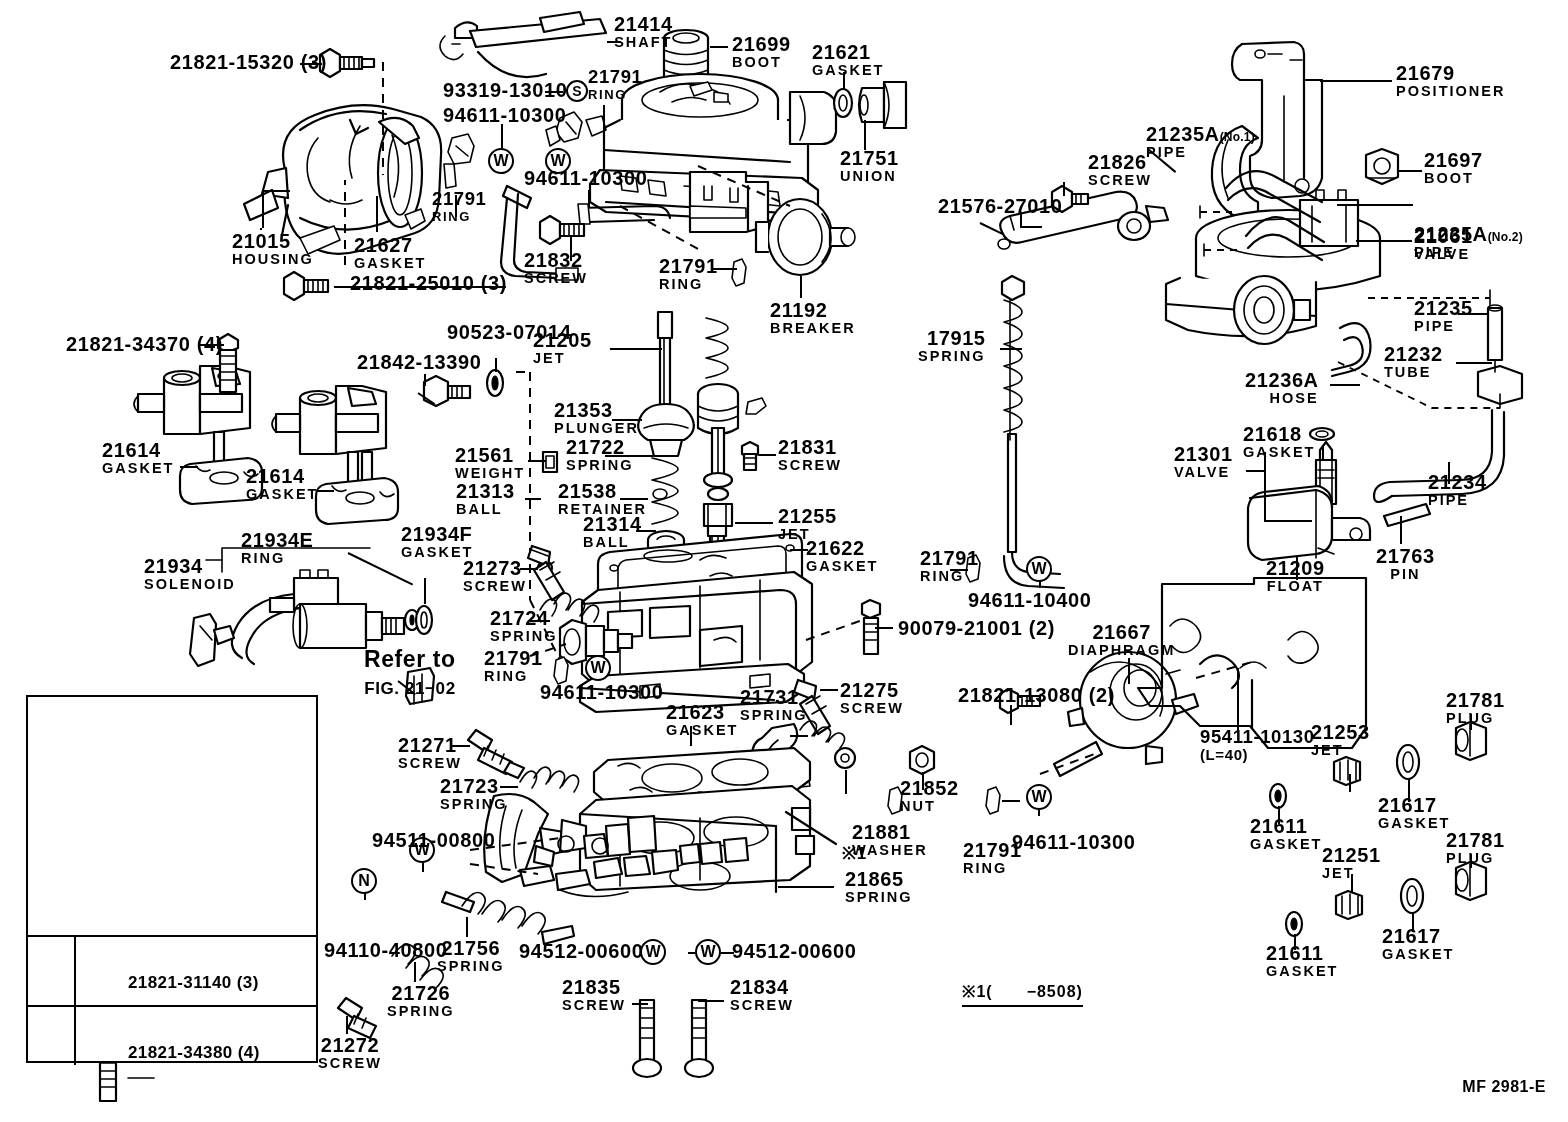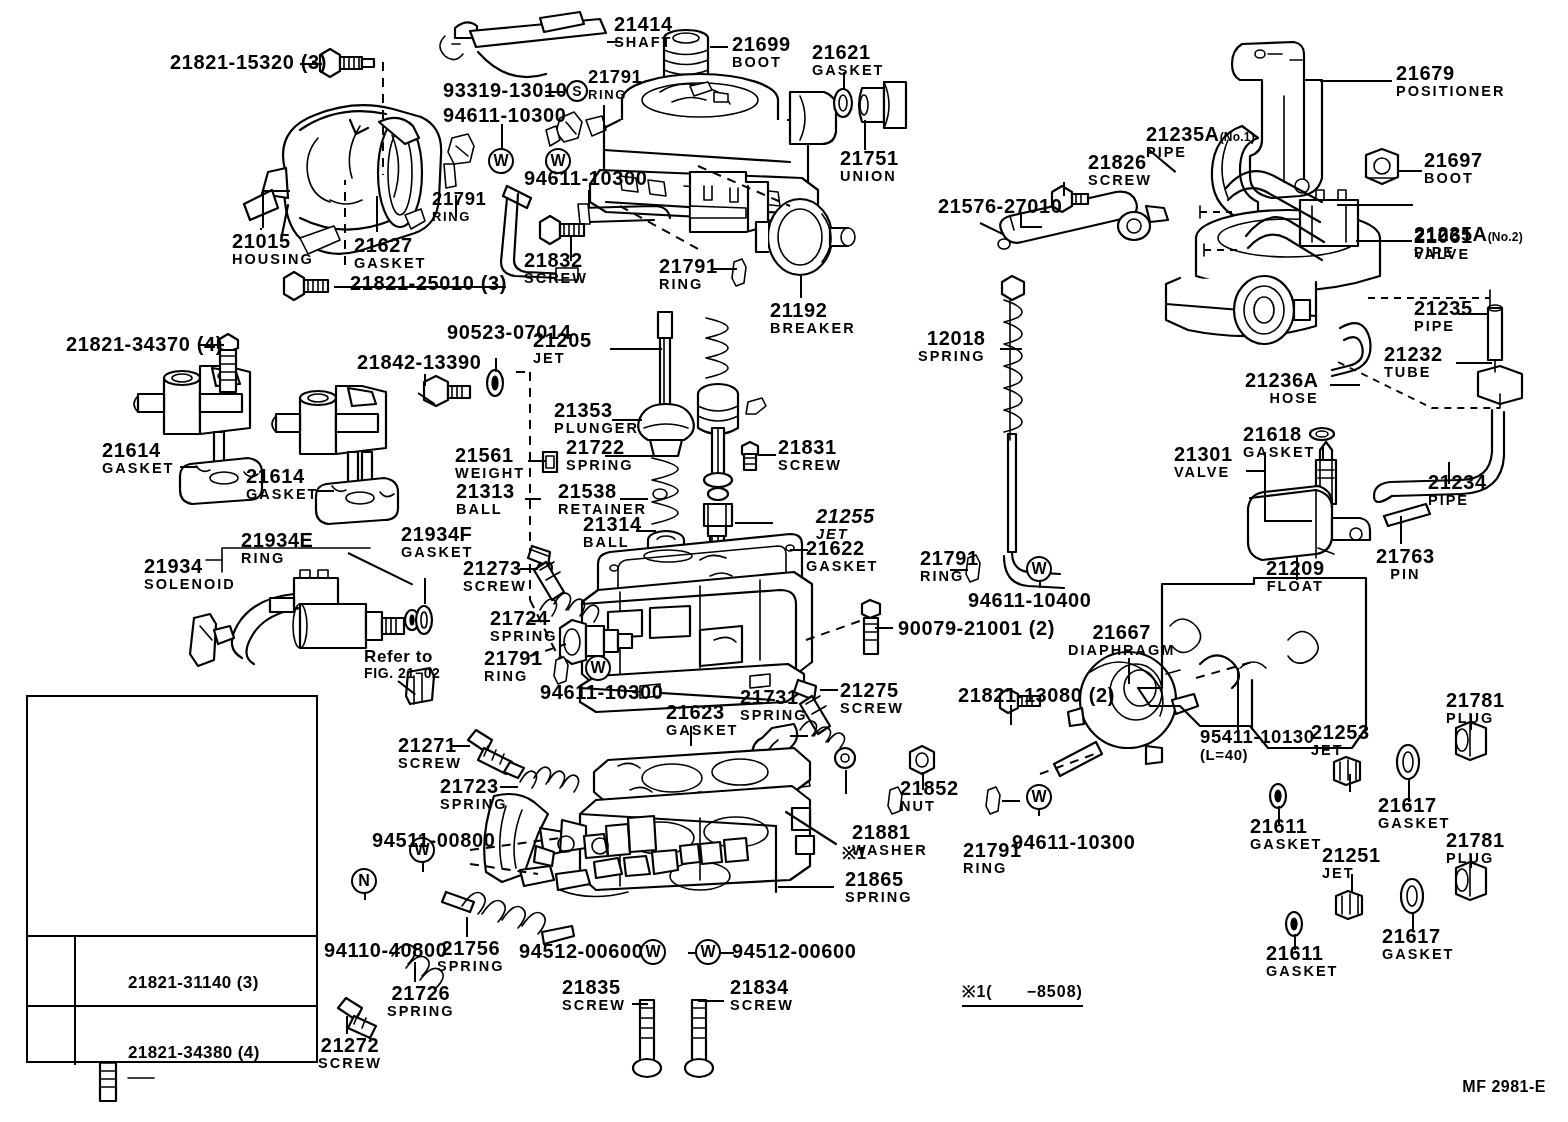--- a/index.html
+++ b/index.html
@@ -1038,21 +1038,21 @@
   <div class="lbl" style="left:1088px; top:152px;">
       <span class="num">21826</span>
       <span class="nm">SCREW</span>
     </div>
 
   <div class="lbl one sm" style="left:938px; top:196px;">
       <span class="num">21576-27010</span>
     </div>
 
   <div class="lbl rgt" style="left:918px; top:328px;">
-      <span class="num">12018</span>
+      <span class="num">17915</span>
       <span class="nm">SPRING</span>
     </div>
 
   <div class="lbl" style="left:1414px; top:298px;">
       <span class="num">21235</span>
       <span class="nm">PIPE</span>
     </div>
 
   <div class="lbl" style="left:1384px; top:344px;">
       <span class="num">21232</span>
@@ -1124,21 +1124,21 @@
   <div class="lbl" style="left:558px; top:481px;">
       <span class="num">21538</span>
       <span class="nm">RETAINER</span>
     </div>
 
   <div class="lbl" style="left:583px; top:514px;">
       <span class="num">21314</span>
       <span class="nm">BALL</span>
     </div>
 
-  <div class="lbl" style="left:816px; top:506px;font-style:italic;">
+  <div class="lbl" style="left:778px; top:506px;">
       <span class="num">21255</span>
       <span class="nm">JET</span>
     </div>
 
   <div class="lbl" style="left:806px; top:538px;">
       <span class="num">21622</span>
       <span class="nm">GASKET</span>
     </div>
 
   <div class="lbl" style="left:241px; top:530px;">
@@ -1349,21 +1349,21 @@
       <span class="num">21781</span>
       <span class="nm">PLUG</span>
     </div>
 
   <div class="lbl" style="left:1446px; top:830px;">
       <span class="num">21781</span>
       <span class="nm">PLUG</span>
     </div>
 
   <div class="lbl" style="left:364px; top:648px;">
-    <span class="num" style="font-size:17px;">Refer to</span>
-    <span class="num" style="font-size:14px; margin-top:1px;">FIG. 21−02</span>
+    <span class="num" style="font-size:23px;">Refer to</span>
+    <span class="num" style="font-size:17px; margin-top:9px;text-align:right;">FIG. 21−02</span>
   </div>
 
   <div id="note-mark"><span>※1(</span><span class="spacer"></span><span>−8508)</span></div>
 
   <div id="footer-code">MF 2981-E</div>
 
 </div>
 
 </body></html>

